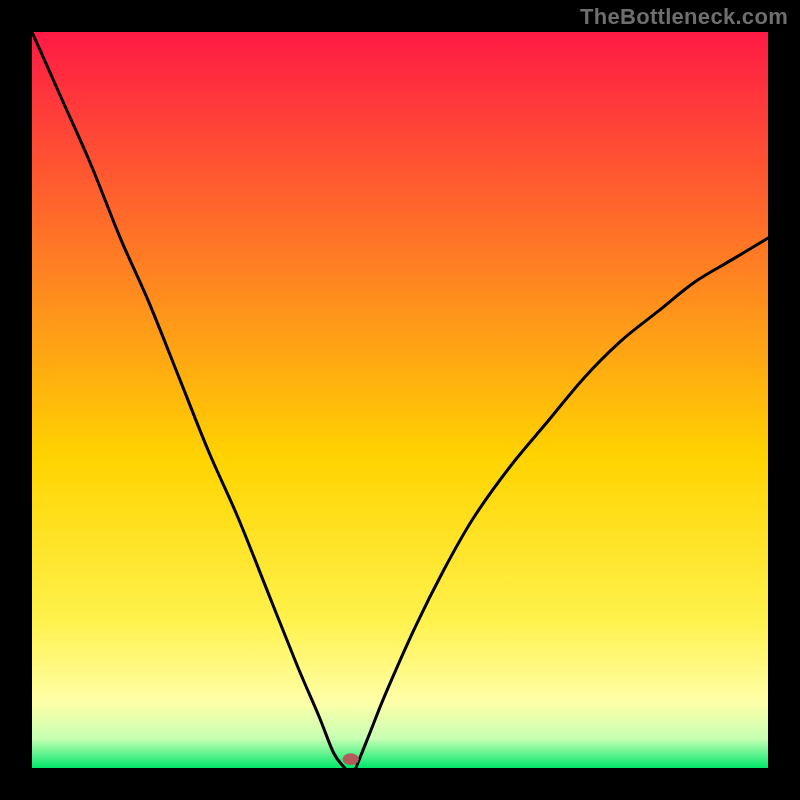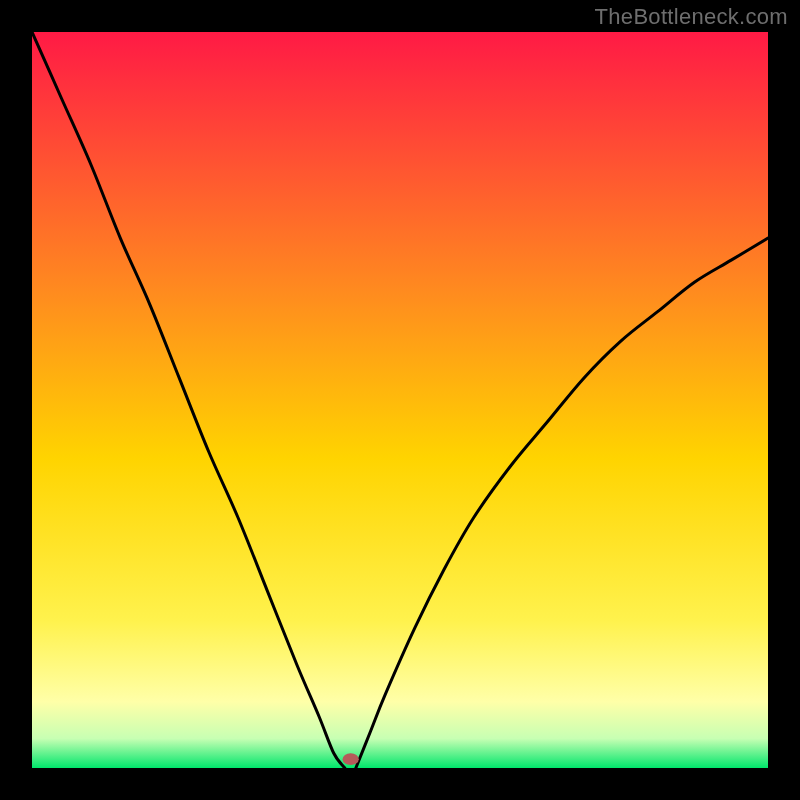--- a/index.html
+++ b/index.html
@@ -16,21 +16,21 @@
     width: 800px;
     height: 800px;
     background: #000000;
   }
   .watermark {
     position: absolute;
     top: 4px;
     right: 12px;
     color: #6e6e6e;
     font-size: 22px;
-    font-weight: 400;
+    font-weight: 700;
     letter-spacing: 0.3px;
     z-index: 5;
   }
   .plot {
     position: absolute;
     left: 32px;
     top: 32px;
     width: 736px;
     height: 736px;
     z-index: 1;

